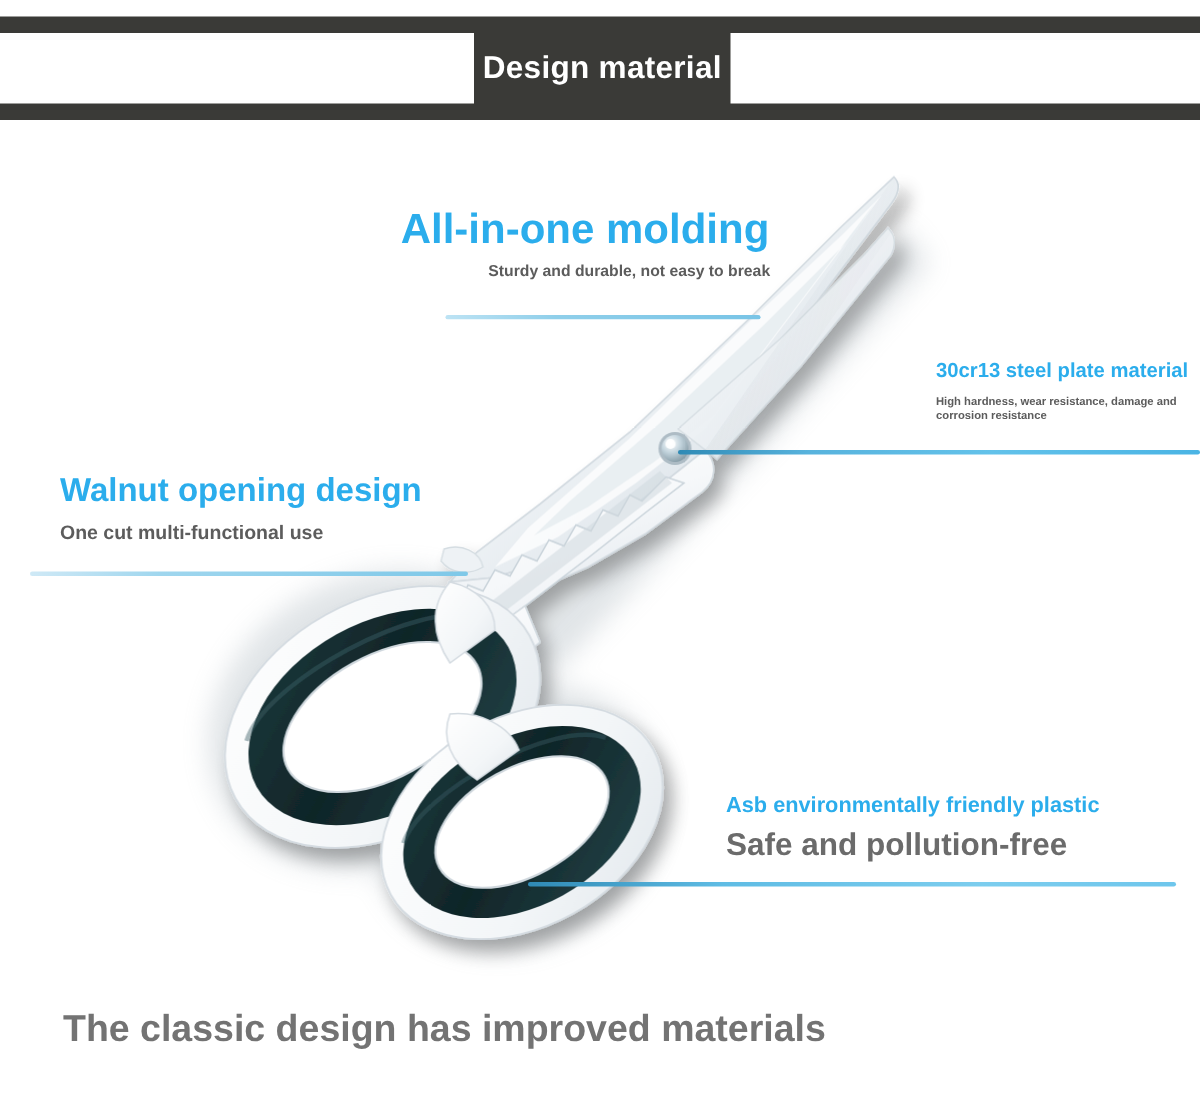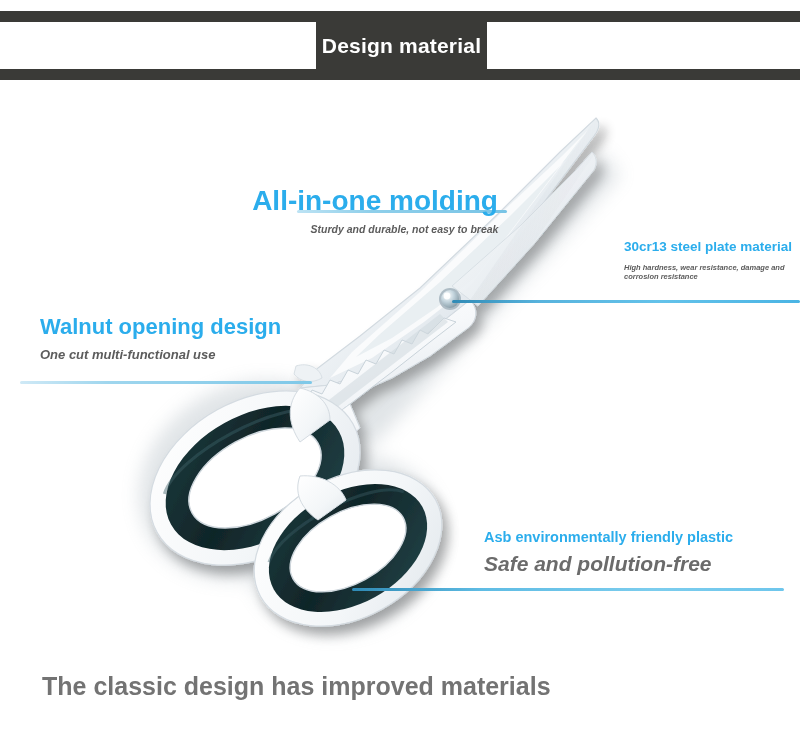--- a/index.html
+++ b/index.html
@@ -57,25 +57,24 @@
   .ann { position: absolute; }
   .ann .head {
     color: #2badec;
     font-weight: bold;
     white-space: nowrap;
     line-height: 1.1;
   }
   .ann .sub {
     color: #5c5c5c;
     line-height: 1.25;
-    font-style: italic;
-  }
-
-  
-  #ann-molding { left: 225px; top: 138px; width: 300px; margin-top: 48px; }
+  }
+
+  
+  #ann-molding { left: 240px; top: 138px; width: 300px; }
   #ann-molding .head { font-size: 28px; text-align: center; }
   #ann-molding .sub  {
     font-size: 10.5px;
     font-weight: bold;
     text-align: center;
     margin-top: 6px;
     width: 215px;
     margin-left: 72px;
   }
 

